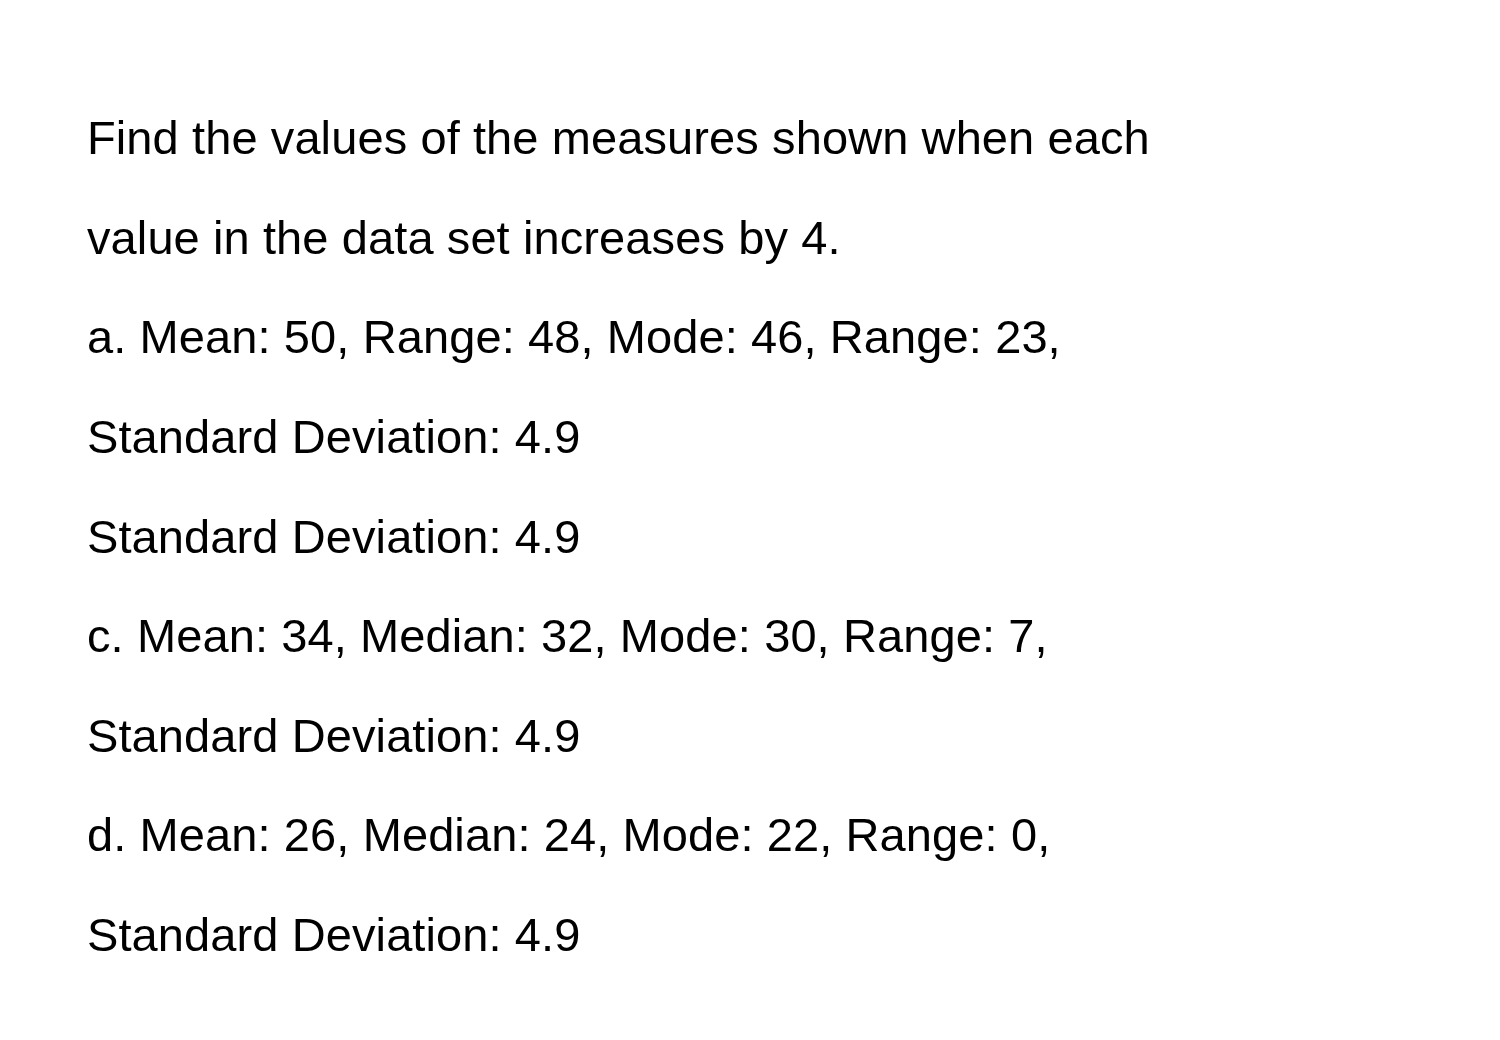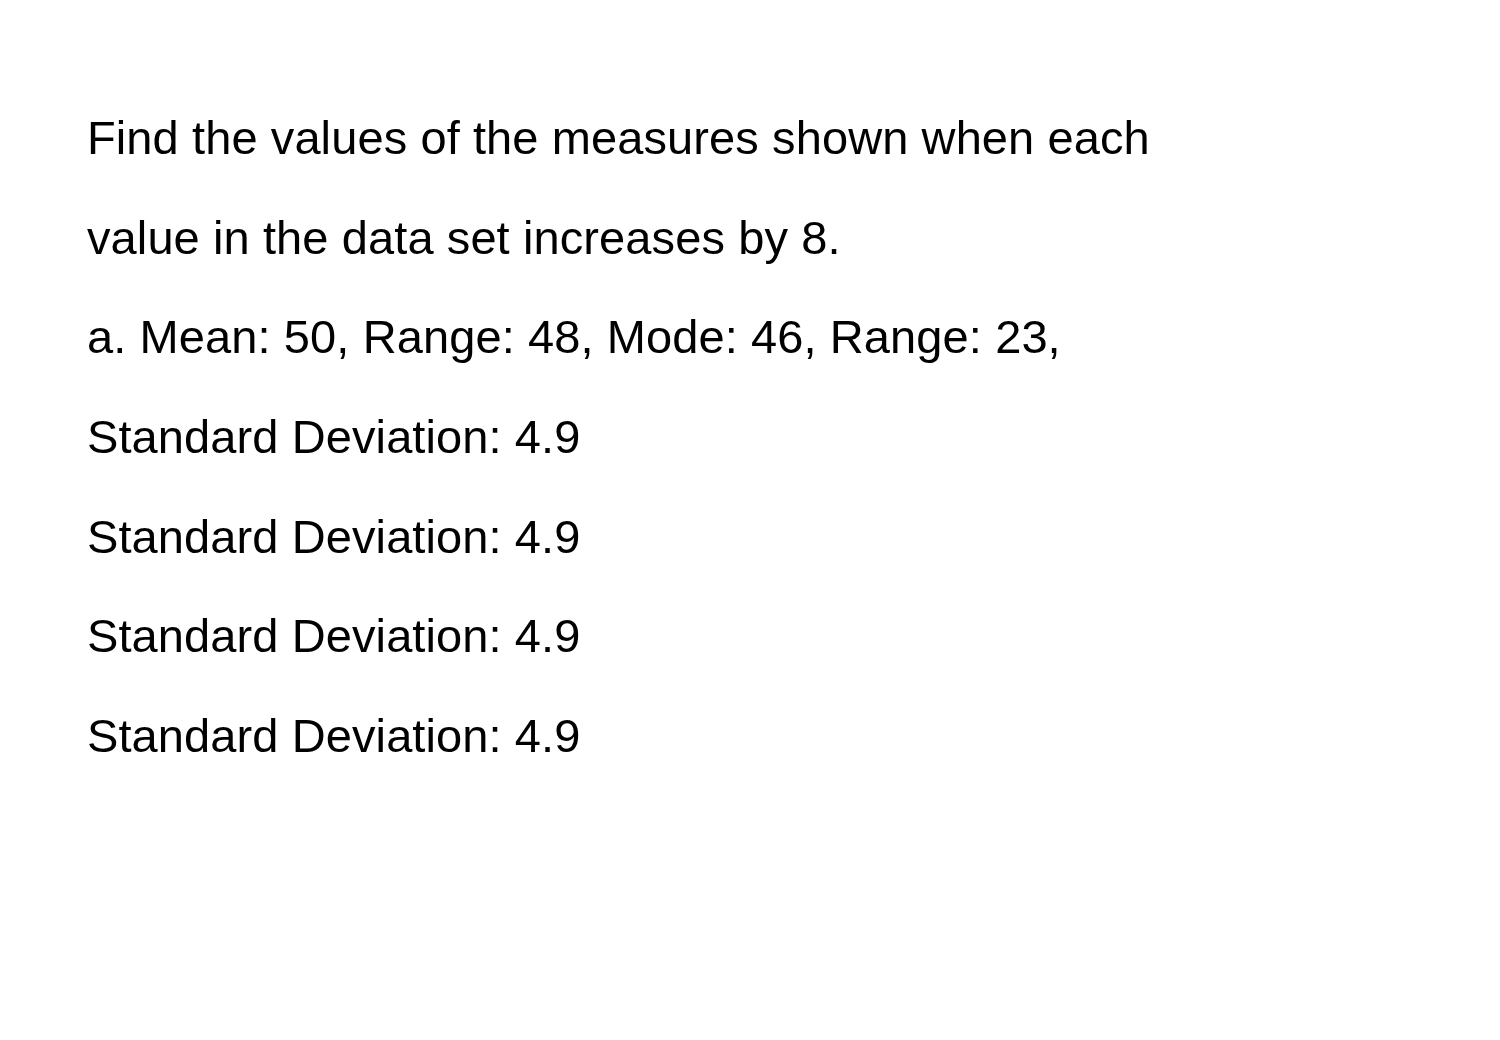--- a/index.html
+++ b/index.html
@@ -24,19 +24,21 @@
     line-height: 1.95;
     letter-spacing: 0.1px;
     font-weight: 400;
   }
 </style>
 </head>
 <body>
 
 <div class="page">
   <div class="line">Find the values of the measures shown when each</div>
-  <div class="line">value in the data set increases by 8.</div>
+  <div class="line">value in the data set increases by 4.</div>
   <div class="line">a. Mean: 50, Range: 48, Mode: 46, Range: 23,</div>
   <div class="line">Standard Deviation: 4.9</div>
   <div class="line">Standard Deviation: 4.9</div>
+  <div class="line">c. Mean: 34, Median: 32, Mode: 30, Range: 7,</div>
   <div class="line">Standard Deviation: 4.9</div>
+  <div class="line">d. Mean: 26, Median: 24, Mode: 22, Range: 0,</div>
   <div class="line">Standard Deviation: 4.9</div>
 </div>
 
 </body></html>

